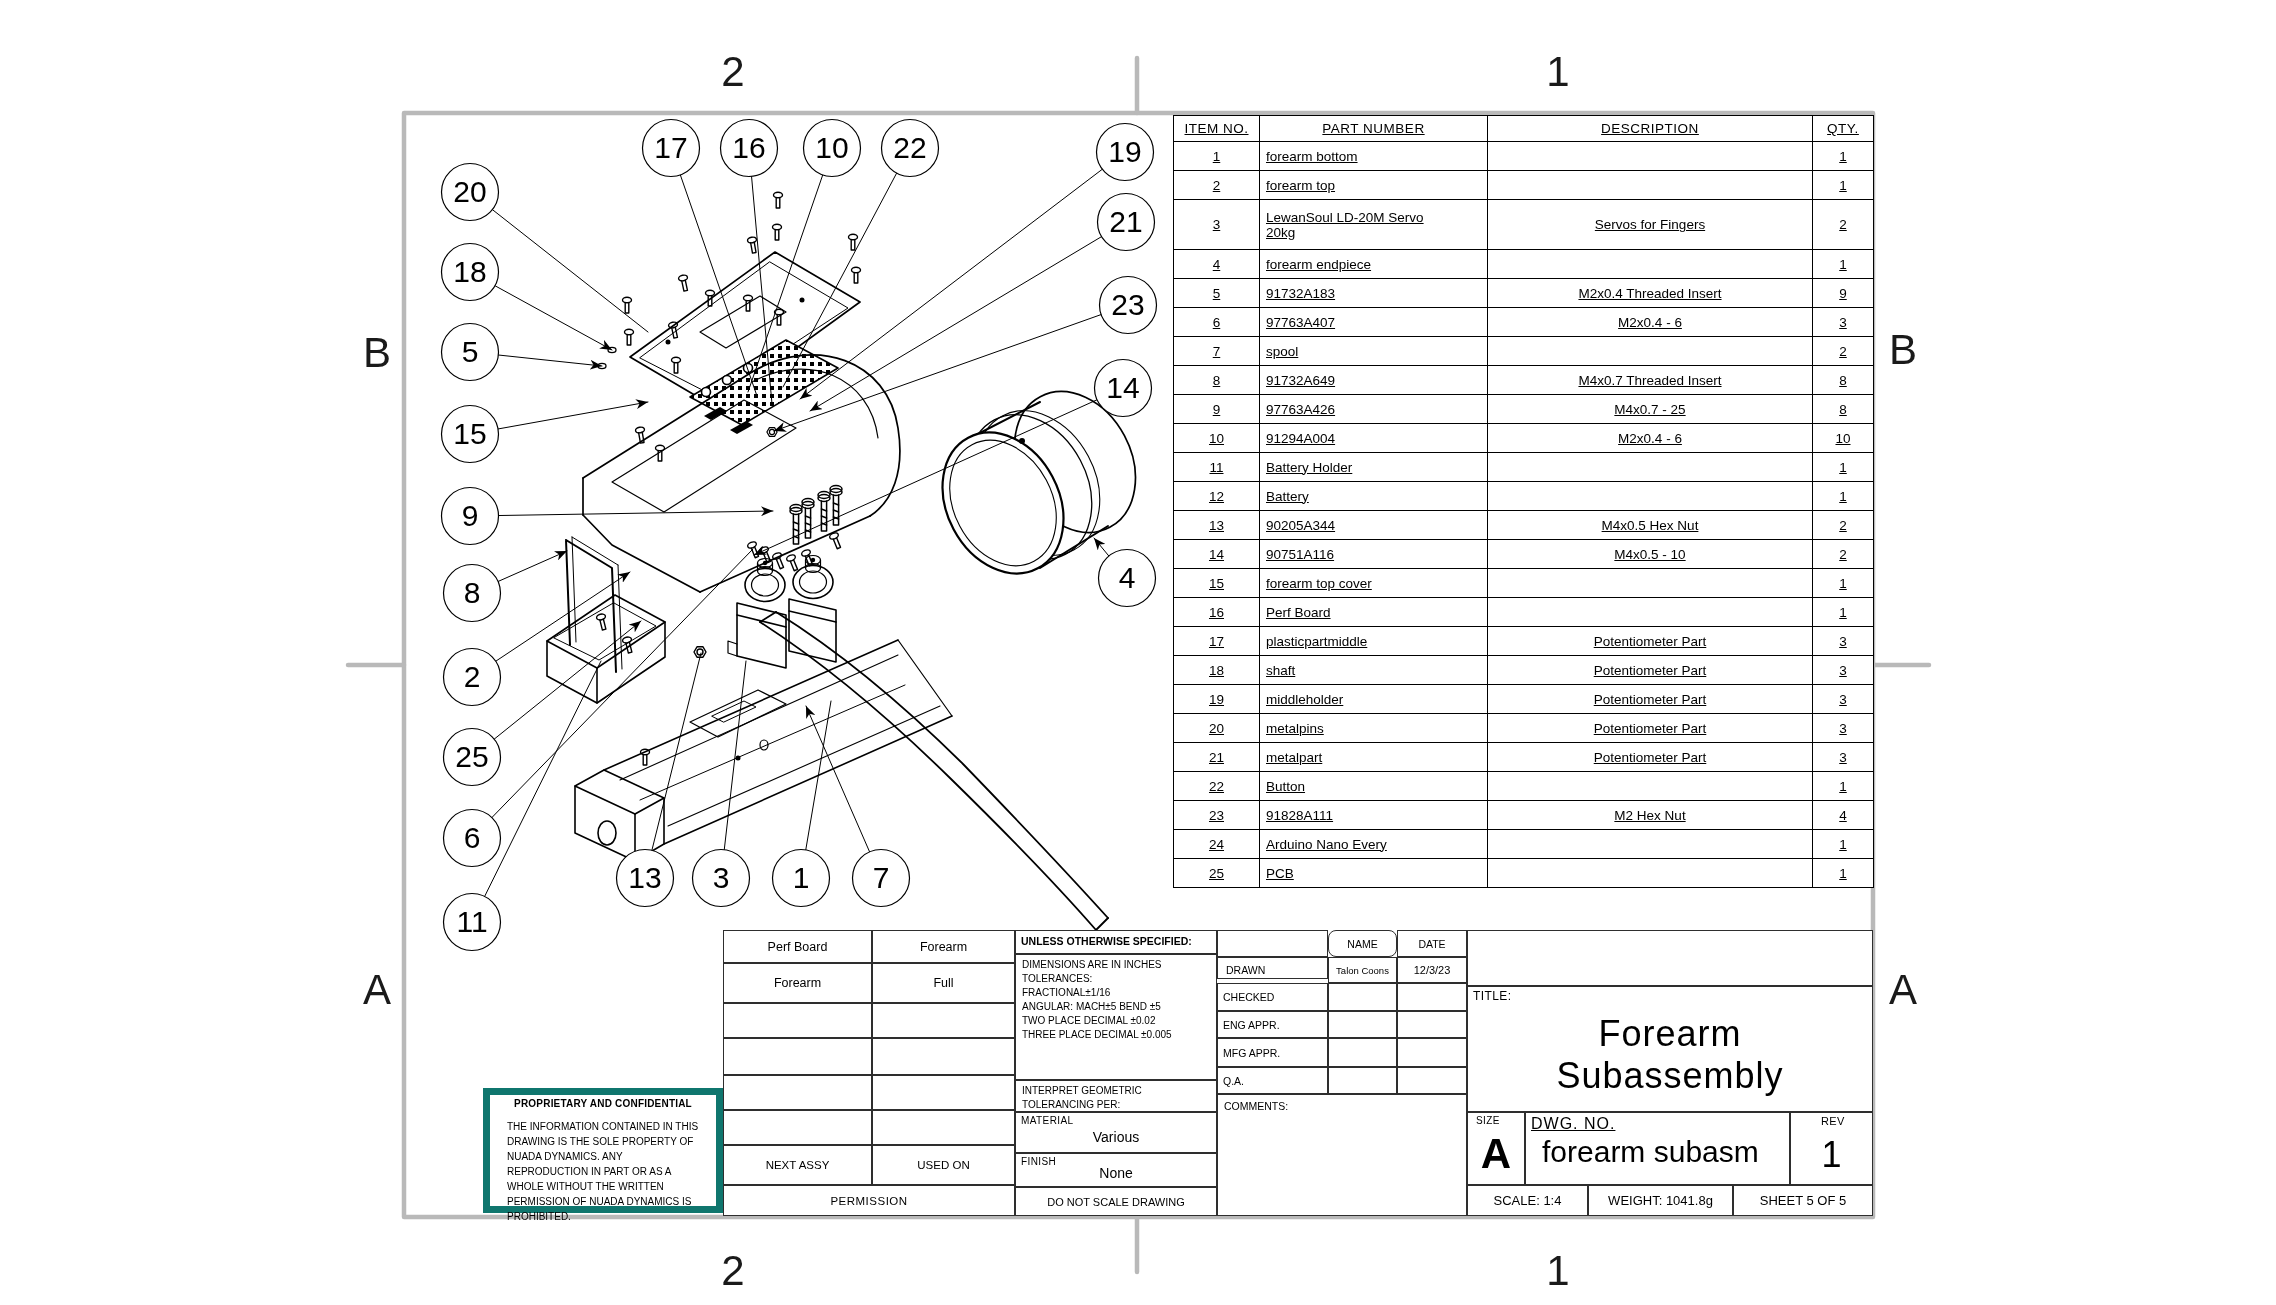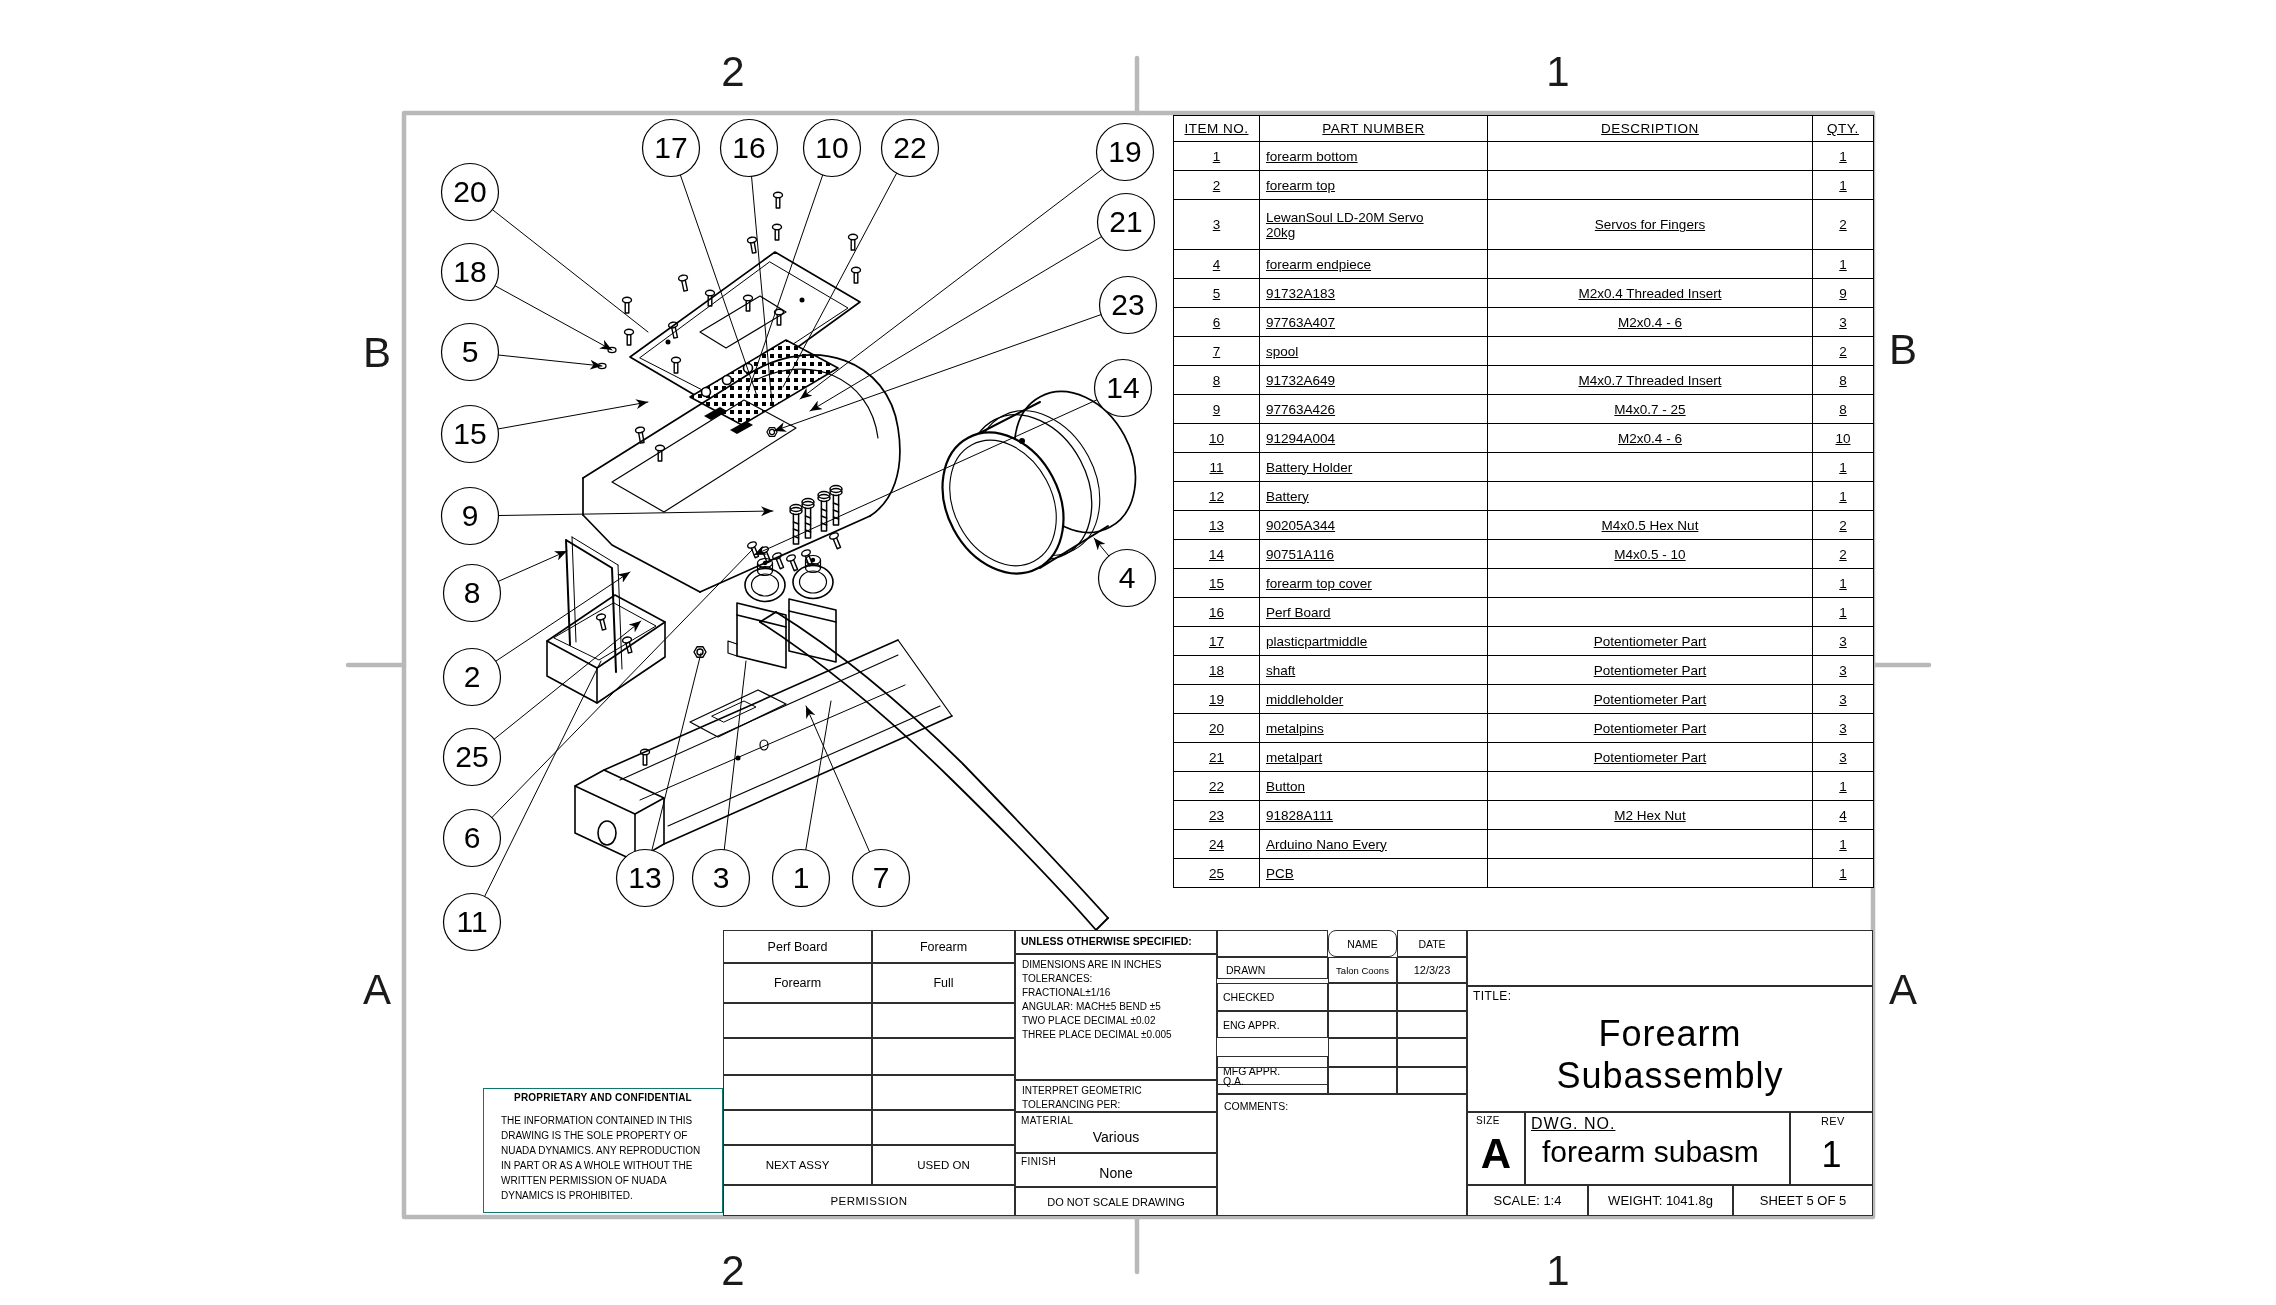--- a/index.html
+++ b/index.html
@@ -16,21 +16,21 @@
   table.bom tr.hdr{height:26px;}
   table.bom tr.tall{height:50px;}
   table.bom td.part{text-align:left;padding-left:6px;}
   table.bom tr.hdr td{letter-spacing:.5px;}
   
   .tb{position:absolute;left:723px;top:930px;width:1150px;height:286px;background:#fff;}
   .cell{position:absolute;border:1px solid #2e2e2e;box-sizing:border-box;font-size:12.5px;}
   .cc{display:flex;align-items:center;justify-content:center;text-align:center;}
   .lab{position:absolute;top:2px;left:5px;font-size:10px;letter-spacing:.4px;}
   .small{font-size:10px;line-height:14px;padding:3px 6px;white-space:pre-line;}
-  .prop{position:absolute;left:483px;top:1088px;width:240px;height:125px;border:1px solid #0f766e;
+  .prop{position:absolute;left:483px;top:1088px;width:240px;height:125px;border:7px solid #0f766e;
         box-sizing:border-box;padding:3px 7px;background:#fff;}
   .prop h4{margin:0 0 2px 0;font-size:10px;text-align:center;letter-spacing:.2px;}
   .prop p{margin:10px;font-size:10px;line-height:15px;}
   .title-big{font-size:36px;line-height:42px;text-align:center;letter-spacing:1px;}
 </style>
 </head>
 <body>
 
 <div class="page">
 
@@ -559,21 +559,21 @@
     <div class="cell cc" style="left:674px;top:27px;width:70px;height:26px;font-size:11px;">12/3/23</div>
 
     <div class="cell" style="left:494px;top:53px;width:111px;height:28px;font-size:10.5px;padding:7px 5px;box-sizing:border-box;">CHECKED</div>
     <div class="cell" style="left:605px;top:53px;width:69px;height:28px;"></div>
     <div class="cell" style="left:674px;top:53px;width:70px;height:28px;"></div>
 
     <div class="cell" style="left:494px;top:81px;width:111px;height:27px;font-size:10.5px;padding:7px 5px;box-sizing:border-box;">ENG APPR.</div>
     <div class="cell" style="left:605px;top:81px;width:69px;height:27px;"></div>
     <div class="cell" style="left:674px;top:81px;width:70px;height:27px;"></div>
 
-    <div class="cell" style="left:494px;top:108px;width:111px;height:29px;font-size:10.5px;padding:8px 5px;box-sizing:border-box;margin-top:18px;">MFG APPR.</div>
+    <div class="cell" style="left:494px;top:108px;width:111px;height:29px;font-size:10.5px;padding:8px 5px;box-sizing:border-box;">MFG APPR.</div>
     <div class="cell" style="left:605px;top:108px;width:69px;height:29px;"></div>
     <div class="cell" style="left:674px;top:108px;width:70px;height:29px;"></div>
 
     <div class="cell" style="left:494px;top:137px;width:111px;height:27px;font-size:10.5px;padding:7px 5px;box-sizing:border-box;">Q.A.</div>
     <div class="cell" style="left:605px;top:137px;width:69px;height:27px;"></div>
     <div class="cell" style="left:674px;top:137px;width:70px;height:27px;"></div>
 
     <div class="cell" style="left:494px;top:164px;width:250px;height:122px;font-size:10.5px;padding:5px 6px;box-sizing:border-box;">COMMENTS:</div>
 
     <div class="cell" style="left:744px;top:0;width:406px;height:56px;"></div>

